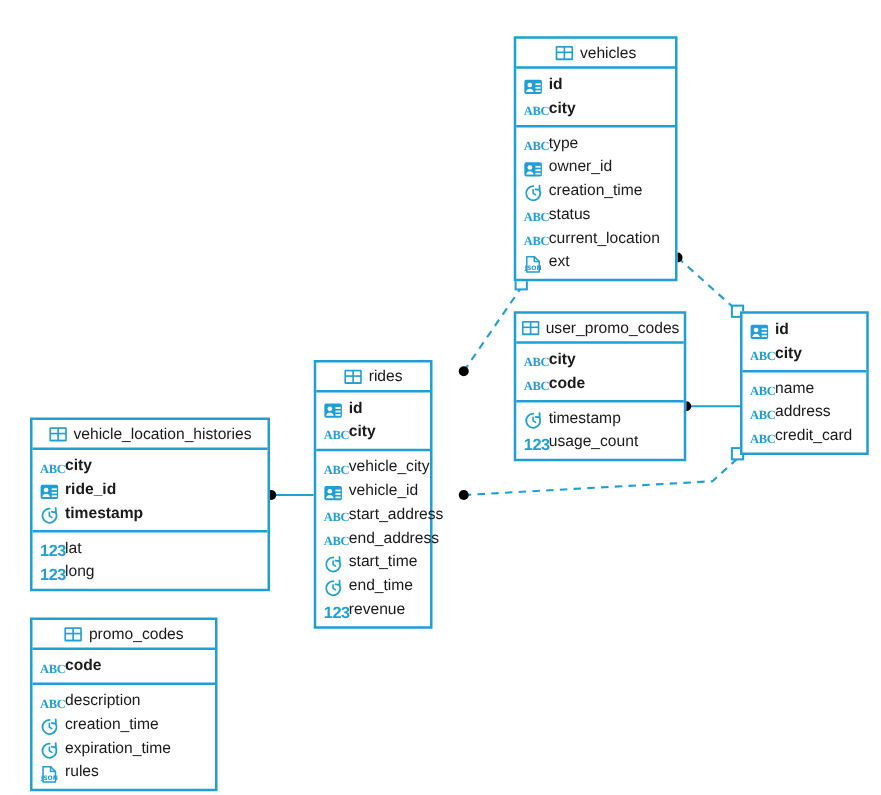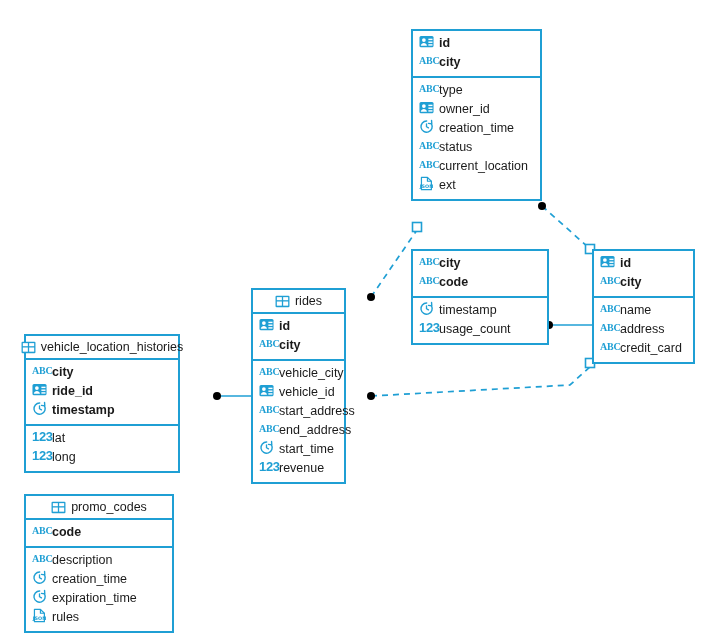--- a/index.html
+++ b/index.html
@@ -54,21 +54,21 @@
   }
   .entity-section {
     box-sizing: border-box;
     padding: 3px 0 4px 0;
   }
   .section-keys {
     border-bottom: 2px solid #1f9fd4;
   }
   .field {
     display: flex;
-    align-items: flex-start;
+    align-items: flex-end;
     gap: 5px;
     height: 19px;
     padding: 0 6px 0 6px;
     font-size: 12.5px;
     color: #1a1a1a;
     white-space: nowrap;
   }
   .field.key .fname { font-weight: bold; }
   .fname { line-height: 19px; }
 
@@ -126,20 +126,32 @@
         <path d="M 542 206 L 589 248" fill="none" stroke="#1f9fd4" stroke-width="1.7" stroke-dasharray="6 5"></path>
         <circle cx="542" cy="206" r="4" fill="#000000"></circle>
         <rect x="585.5" y="244.5" width="9" height="9" fill="#ffffff" stroke="#1f9fd4" stroke-width="1.6"></rect>
       </g>
       <g>
         <path d="M 549 325 L 592 325" fill="none" stroke="#1f9fd4" stroke-width="1.7"></path>
         <circle cx="549" cy="325" r="4" fill="#000000"></circle>
       </g>
     </svg>
 <div class="entity" style="left: 411px; top: 29px; width: 131px;">
+      <div class="entity-header">
+        <span class="ico ico-hdr">
+          <svg viewBox="0 0 16 14">
+            <rect x="0.5" y="0.8" width="15" height="12.4" rx="1.2" fill="#1f9fd4"></rect>
+            <rect x="1.9" y="2.3" width="5.4" height="3.3" fill="#ffffff"></rect>
+            <rect x="8.7" y="2.3" width="5.4" height="3.3" fill="#ffffff"></rect>
+            <rect x="1.9" y="7.0" width="5.4" height="4.5" fill="#ffffff"></rect>
+            <rect x="8.7" y="7.0" width="5.4" height="4.5" fill="#ffffff"></rect>
+          </svg>
+        </span>
+        <span>vehicles</span>
+      </div>
       <div class="entity-section section-keys">
         <div class="field key">
           <span class="ico">
             <svg viewBox="0 0 16 16">
               <rect x="0.5" y="2" width="15" height="12" rx="1.6" fill="#1f9fd4"></rect>
               <circle cx="5.2" cy="6.4" r="2.0" fill="#ffffff"></circle>
               <path d="M1.9 12.4c0.35-2.0 1.75-2.9 3.3-2.9s2.95 0.9 3.3 2.9z" fill="#ffffff"></path>
               <rect x="10.0" y="5.0" width="4.4" height="1.5" fill="#ffffff"></rect>
               <rect x="10.0" y="8.0" width="4.4" height="1.5" fill="#ffffff"></rect>
               <rect x="10.0" y="10.9" width="4.4" height="1.5" fill="#ffffff"></rect>
@@ -194,20 +206,32 @@
               <path d="M2.6 1.4h6.4l4.2 4.2v9.0H2.6z" fill="#ffffff" stroke="#1f9fd4" stroke-width="1.3" stroke-linejoin="round"></path>
               <path d="M9.0 1.4v4.2h4.2" fill="none" stroke="#1f9fd4" stroke-width="1.3" stroke-linejoin="round"></path>
               <text x="8" y="12.4" font-size="5.2" font-family="DejaVu Sans, sans-serif" font-weight="bold" fill="#1f9fd4" text-anchor="middle">JSON</text>
             </svg>
           </span>
           <span class="fname">ext</span>
         </div>
       </div>
     </div>
     <div class="entity" style="left: 411px; top: 249px; width: 138px;">
+      <div class="entity-header">
+        <span class="ico ico-hdr">
+          <svg viewBox="0 0 16 14">
+            <rect x="0.5" y="0.8" width="15" height="12.4" rx="1.2" fill="#1f9fd4"></rect>
+            <rect x="1.9" y="2.3" width="5.4" height="3.3" fill="#ffffff"></rect>
+            <rect x="8.7" y="2.3" width="5.4" height="3.3" fill="#ffffff"></rect>
+            <rect x="1.9" y="7.0" width="5.4" height="4.5" fill="#ffffff"></rect>
+            <rect x="8.7" y="7.0" width="5.4" height="4.5" fill="#ffffff"></rect>
+          </svg>
+        </span>
+        <span>user_promo_codes</span>
+      </div>
       <div class="entity-section section-keys">
         <div class="field key">
           <span class="ico"><span class="ico-abc">ABC</span></span>
           <span class="fname">city</span>
         </div>
         <div class="field key">
           <span class="ico"><span class="ico-abc">ABC</span></span>
           <span class="fname">code</span>
         </div>
       </div>
@@ -325,26 +349,36 @@
           <span class="ico">
             <svg viewBox="0 0 16 16">
               <path d="M8.2 2.1a6.0 6.0 0 1 0 5.1 3.0" fill="none" stroke="#1f9fd4" stroke-width="1.5" stroke-linecap="round"></path>
               <path d="M13.4 1.6l0.2 3.6l-3.5 -0.5" fill="none" stroke="#1f9fd4" stroke-width="1.5" stroke-linecap="round" stroke-linejoin="round"></path>
               <path d="M8.0 5.1v3.1l2.1 1.3" fill="none" stroke="#1f9fd4" stroke-width="1.4" stroke-linecap="round"></path>
             </svg>
           </span>
           <span class="fname">start_time</span>
         </div>
         <div class="field">
+          <span class="ico">
+            <svg viewBox="0 0 16 16">
+              <path d="M8.2 2.1a6.0 6.0 0 1 0 5.1 3.0" fill="none" stroke="#1f9fd4" stroke-width="1.5" stroke-linecap="round"></path>
+              <path d="M13.4 1.6l0.2 3.6l-3.5 -0.5" fill="none" stroke="#1f9fd4" stroke-width="1.5" stroke-linecap="round" stroke-linejoin="round"></path>
+              <path d="M8.0 5.1v3.1l2.1 1.3" fill="none" stroke="#1f9fd4" stroke-width="1.4" stroke-linecap="round"></path>
+            </svg>
+          </span>
+          <span class="fname">end_time</span>
+        </div>
+        <div class="field">
           <span class="ico"><span class="ico-num">123</span></span>
           <span class="fname">revenue</span>
         </div>
       </div>
     </div>
-    <div class="entity" style="left: 24px; top: 334px; width: 156px;">
+    <div class="entity" style="left: 24px; top: 334px; width: 192px;">
       <div class="entity-header">
         <span class="ico ico-hdr">
           <svg viewBox="0 0 16 14">
             <rect x="0.5" y="0.8" width="15" height="12.4" rx="1.2" fill="#1f9fd4"></rect>
             <rect x="1.9" y="2.3" width="5.4" height="3.3" fill="#ffffff"></rect>
             <rect x="8.7" y="2.3" width="5.4" height="3.3" fill="#ffffff"></rect>
             <rect x="1.9" y="7.0" width="5.4" height="4.5" fill="#ffffff"></rect>
             <rect x="8.7" y="7.0" width="5.4" height="4.5" fill="#ffffff"></rect>
           </svg>
         </span>

